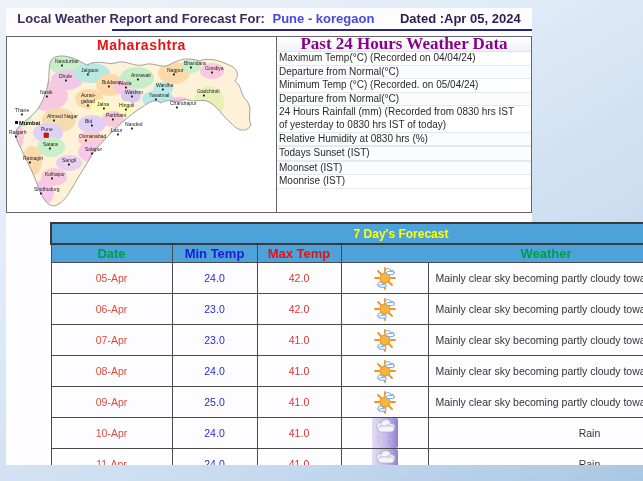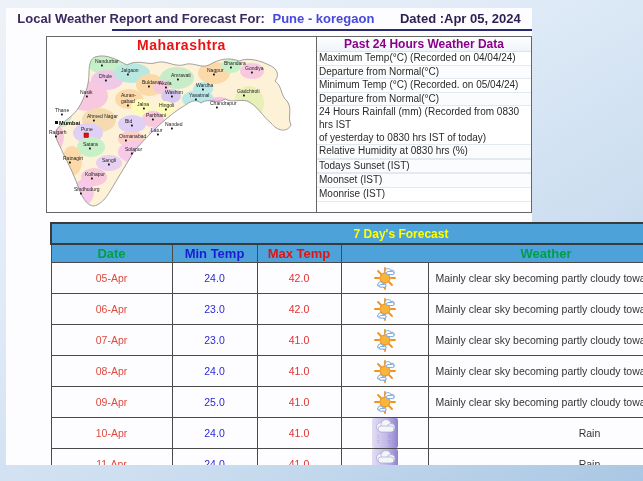--- a/index.html
+++ b/index.html
@@ -9,28 +9,28 @@
     background:linear-gradient(150deg,#eef2f8 0%,#e0ebf7 35%,#c9dcef 70%,#a9c7e3 100%);
   }
   .content{position:absolute;left:6px;top:8px;width:526px;height:457px;background:#fdfdff;}
   
   .hdr{position:relative;height:28px;}
   .hdr-text{position:absolute;top:3px;left:0;right:0;text-align:center;font-size:13px;font-weight:bold;color:#3b2a5e;white-space:nowrap;}
   .hdr-text .loc{color:#4848dd;font-weight:bold;padding:0 4px;}
   .hdr-text .dated{padding-left:18px;color:#2c1f50;}
   .hdr-rule{position:absolute;top:21px;left:106px;right:0;border-bottom:2px solid #2a2a6e;}
   
-  .panels{display:flex;height:177px;padding-left:40px;}
+  .panels{display:flex;height:177px;}
   .map-panel{width:271px;border:1px solid #666;background:#fff;box-sizing:border-box;}
   .map-title{text-align:center;color:#ee1111;font-weight:bold;font-size:14px;height:16px;line-height:17px;letter-spacing:.5px;}
   .mh-map{display:block;width:269px;height:158px;}
   .mh-map text{font-family:"Liberation Sans",sans-serif;font-size:5px;fill:#222;}
   .mh-map text.b{font-weight:bold;font-size:5.6px;fill:#000;}
   .past24{flex:1;border:1px solid #666;border-left:none;background:#fff;box-sizing:border-box;overflow:hidden;}
-  .p24-title{text-align:center;color:#8b008b;font-weight:bold;font-size:12px;height:14px;line-height:14px;background:linear-gradient(#ffffff,#f0f3fa);border-bottom:1px solid #dde2ec;}
+  .p24-title{text-align:center;color:#8b008b;font-weight:bold;font-size:17px;height:14px;line-height:14px;background:linear-gradient(#ffffff,#f0f3fa);border-bottom:1px solid #dde2ec;font-family:Liberation Serif, serif;}
   .p24-row{display:flex;font-size:10px;color:#2a2a2a;line-height:12.6px;border-bottom:1px solid #e4e8f0;padding-left:2px;}
   .p24-row:nth-child(even){background:#fbfcfe;}
   .p24-label{white-space:pre-line;}
   .p24-val{padding-right:6px;}
   .gap{height:9px;}
   
   .forecast-clip{width:637px;height:243px;overflow:hidden;position:relative;padding-left:44px;}
   table.ftable{width:700px;height:243px;border-collapse:collapse;table-layout:fixed;background:#fdfdff;}
   table.ftable td{border:1px solid #4a4a4a;}
   tr.f-title td{background:#4da3d9;color:#ffff00;font-weight:bold;font-size:12px;text-align:center;height:17px;border:2px solid #3a3a3a;}

